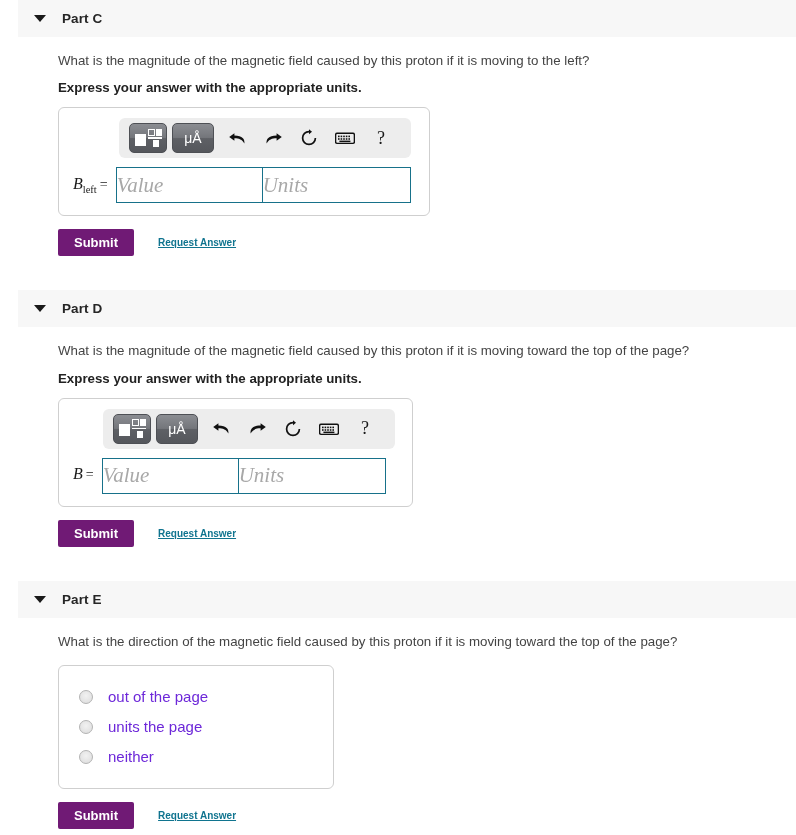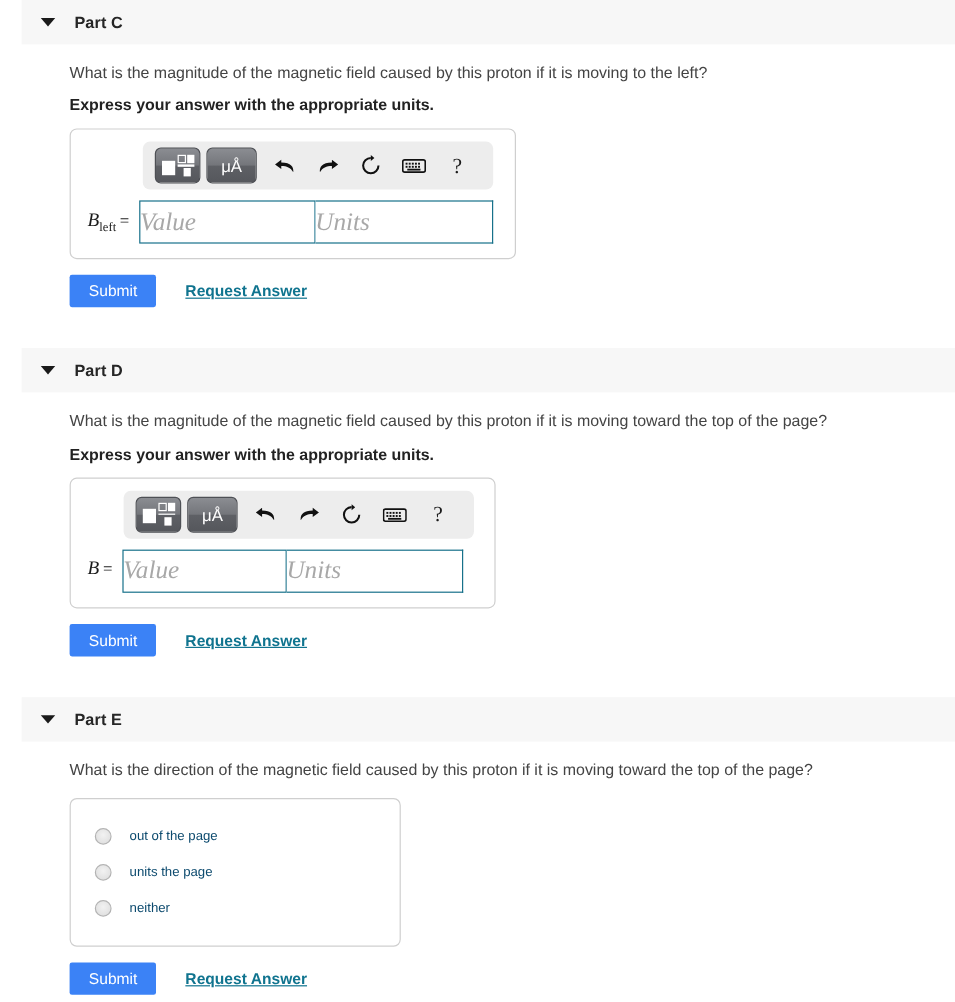--- a/index.html
+++ b/index.html
@@ -195,36 +195,36 @@
   .inp-value-d { width: 137px; }
   .inp-units-d { width: 147px; border-left: none; }
 
   
   .submit-row {
     display: flex;
     align-items: center;
     margin-top: 13px;
   }
   .submit-btn {
-    background: #3b82f6;
+    background: #701a75;
     color: #ffffff;
     font-size: 13px;
-    font-weight: normal;
+    font-weight: bold;
     border: none;
     border-radius: 2px;
     padding: 0 16px;
     height: 27px;
     line-height: 27px;
     cursor: pointer;
     font-family: "Liberation Sans", sans-serif;
   }
   .request-link {
     margin-left: 24px;
     color: #10748f;
-    font-size: 13px;
+    font-size: 10px;
     font-weight: bold;
     text-decoration: underline;
     cursor: pointer;
   }
 
   
   .options-panel {
     border: 1px solid #cfcfcf;
     border-radius: 6px;
     width: 276px;
@@ -243,22 +243,22 @@
     width: 14px;
     height: 14px;
     border-radius: 50%;
     border: 1px solid #b3b3b3;
     background: radial-gradient(circle at 50% 40%, #f2f2f2 0%, #e2e2e2 70%, #d6d6d6 100%);
     box-sizing: border-box;
     margin-right: 15px;
     flex: 0 0 auto;
   }
   .opt-label {
-    font-size: 11px;
-    color: #0c4a6e;
+    font-size: 15px;
+    color: #6d28d9;
   }
 </style>
 </head>
 <body>
 
 <div class="part-block">
   <div class="part-header">
     <span class="caret"></span>
     <span class="part-title">Part C</span>
   </div>

